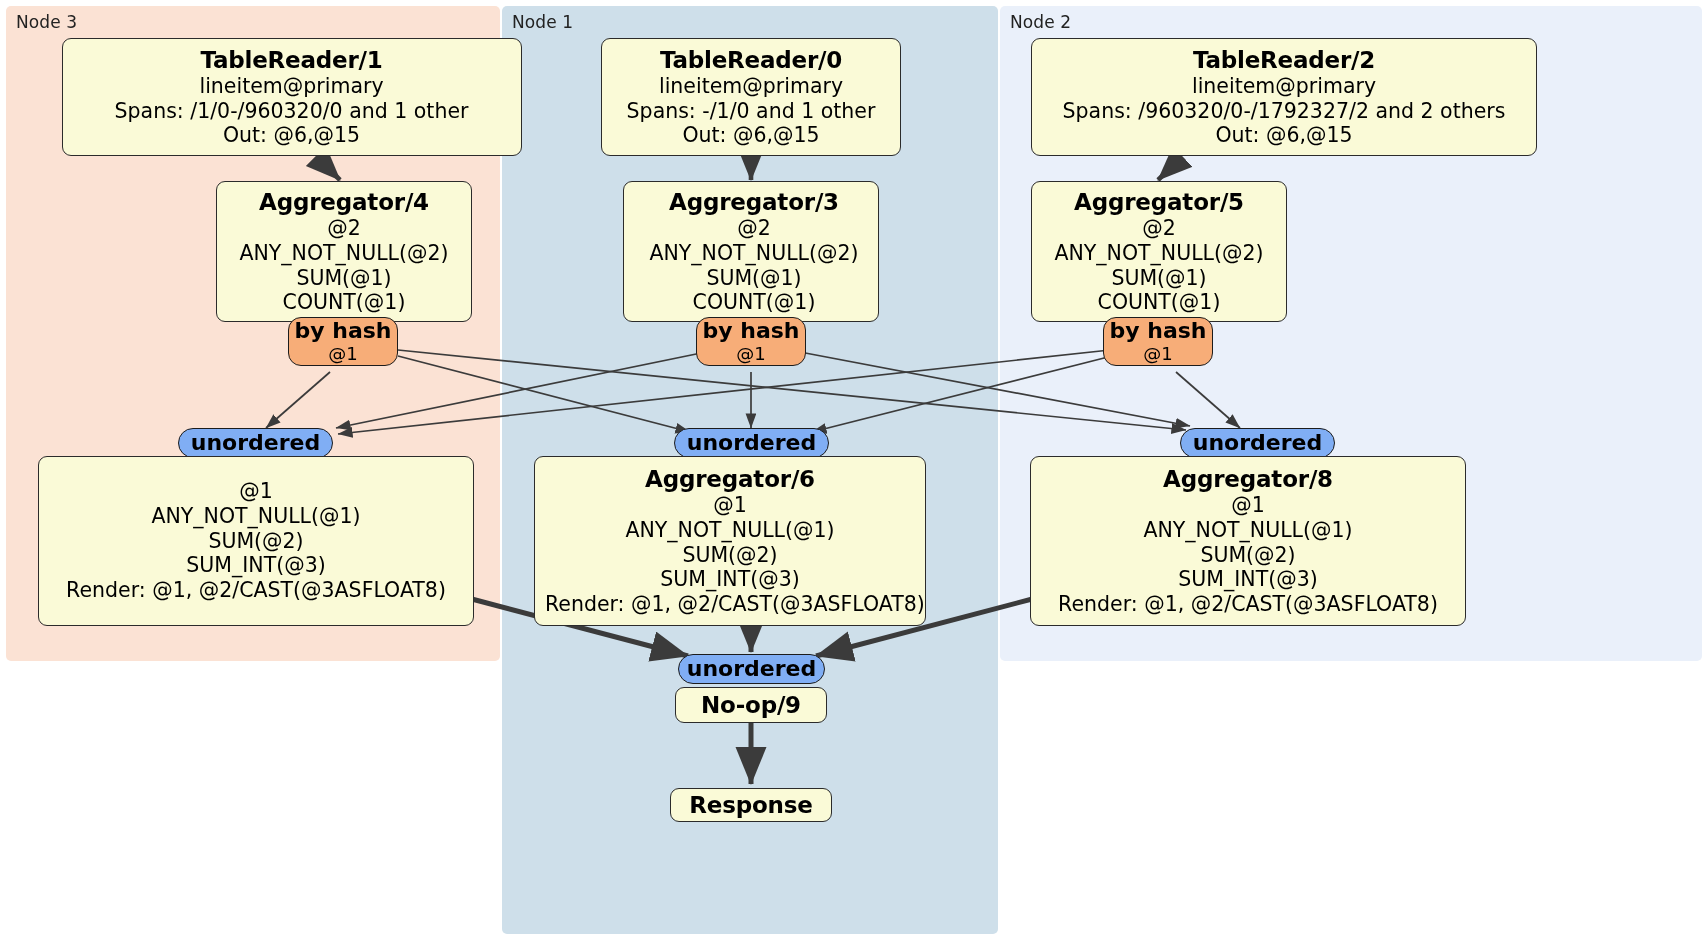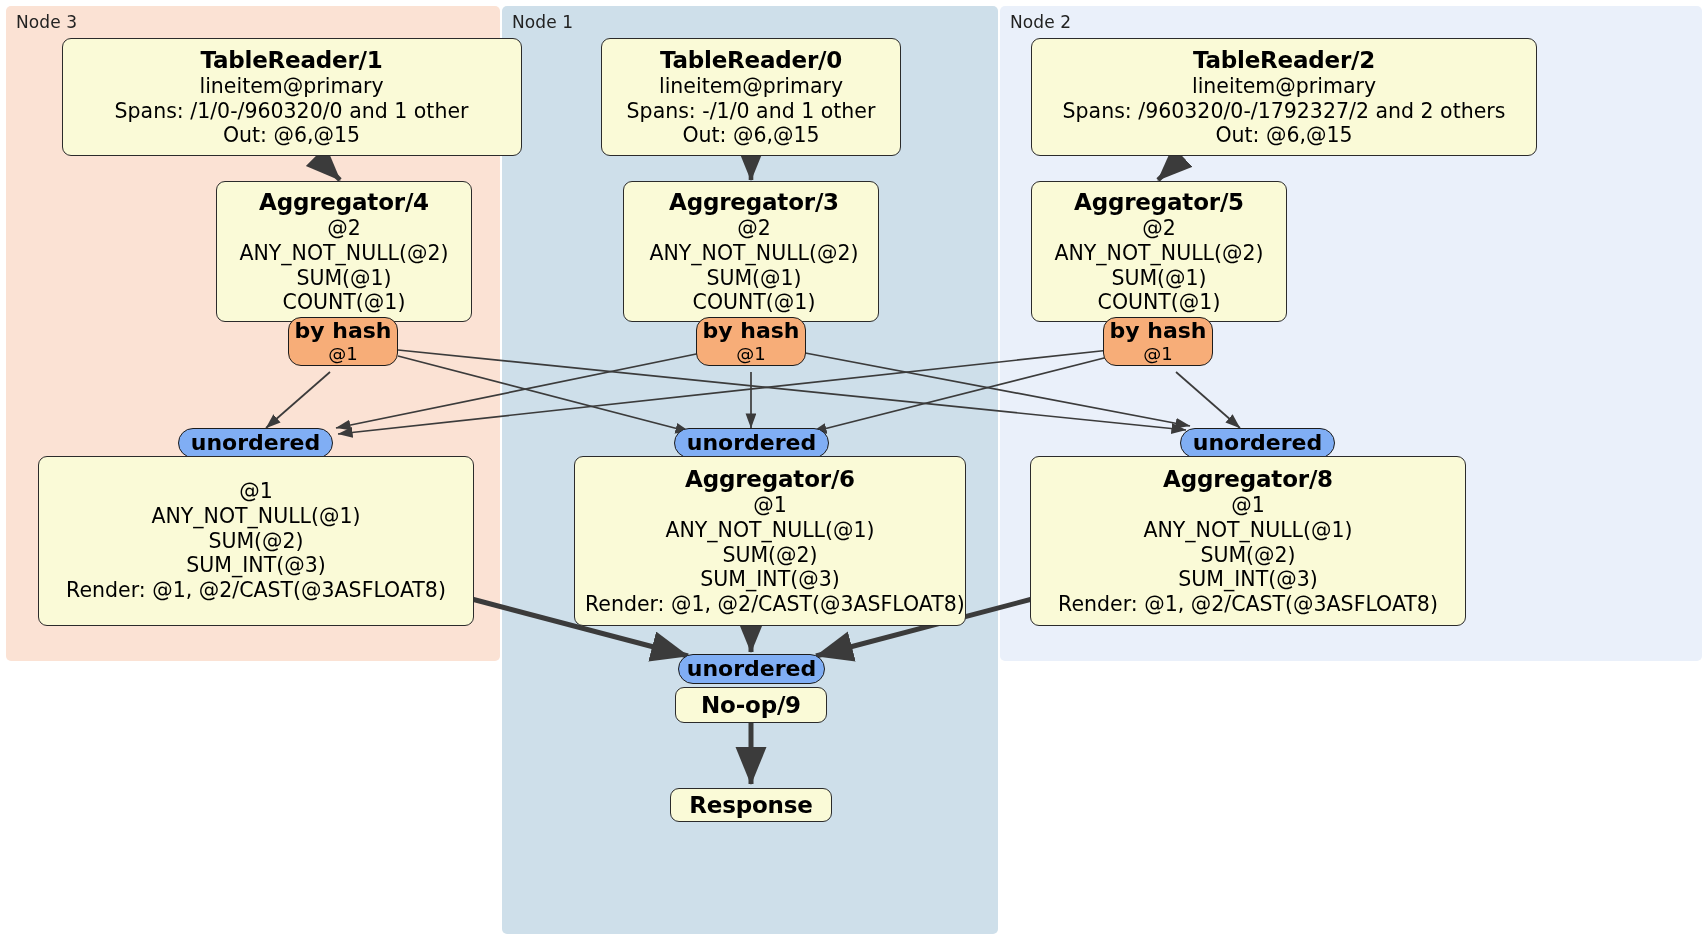--- a/index.html
+++ b/index.html
@@ -172,21 +172,21 @@
   </div>
 
   <div class="box" style="left:38px;top:456px;width:436px;height:170px;">
     <div class="line">@1</div>
     <div class="line">ANY_NOT_NULL(@1)</div>
     <div class="line">SUM(@2)</div>
     <div class="line">SUM_INT(@3)</div>
     <div class="line">Render: @1, @2/CAST(@3ASFLOAT8)</div>
   </div>
 
-  <div class="box" style="left:534px;top:456px;width:392px;height:170px;margin-left:40px;">
+  <div class="box" style="left:534px;top:456px;width:392px;height:170px;">
     <div class="title">Aggregator/6</div>
     <div class="line">@1</div>
     <div class="line">ANY_NOT_NULL(@1)</div>
     <div class="line">SUM(@2)</div>
     <div class="line">SUM_INT(@3)</div>
     <div class="line">Render: @1, @2/CAST(@3ASFLOAT8)</div>
   </div>
 
   <div class="box" style="left:1030px;top:456px;width:436px;height:170px;">
     <div class="title">Aggregator/8</div>

